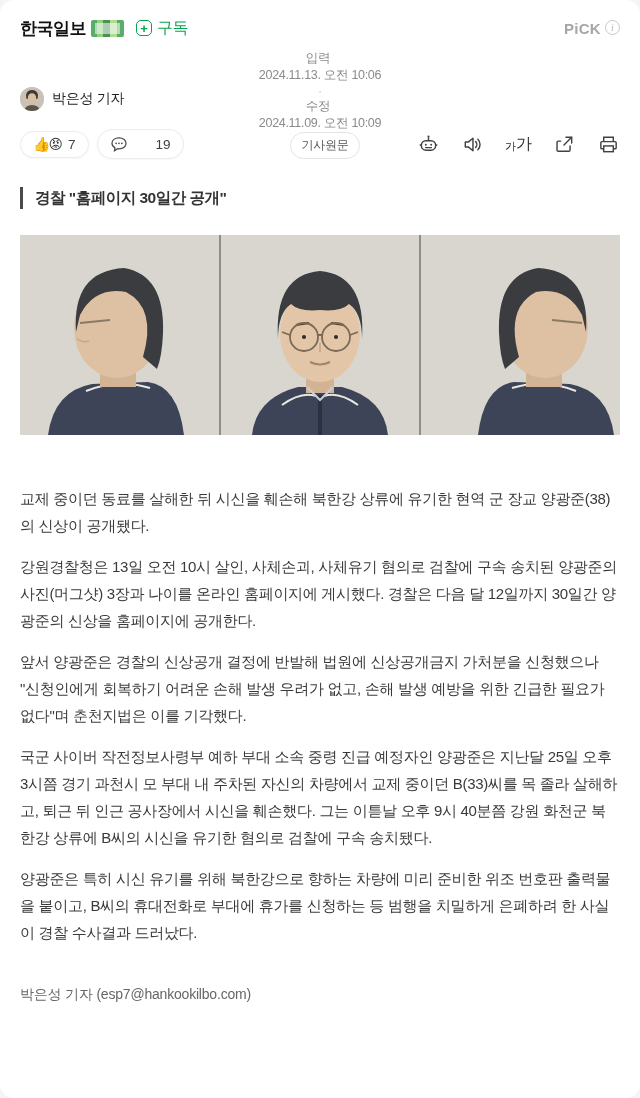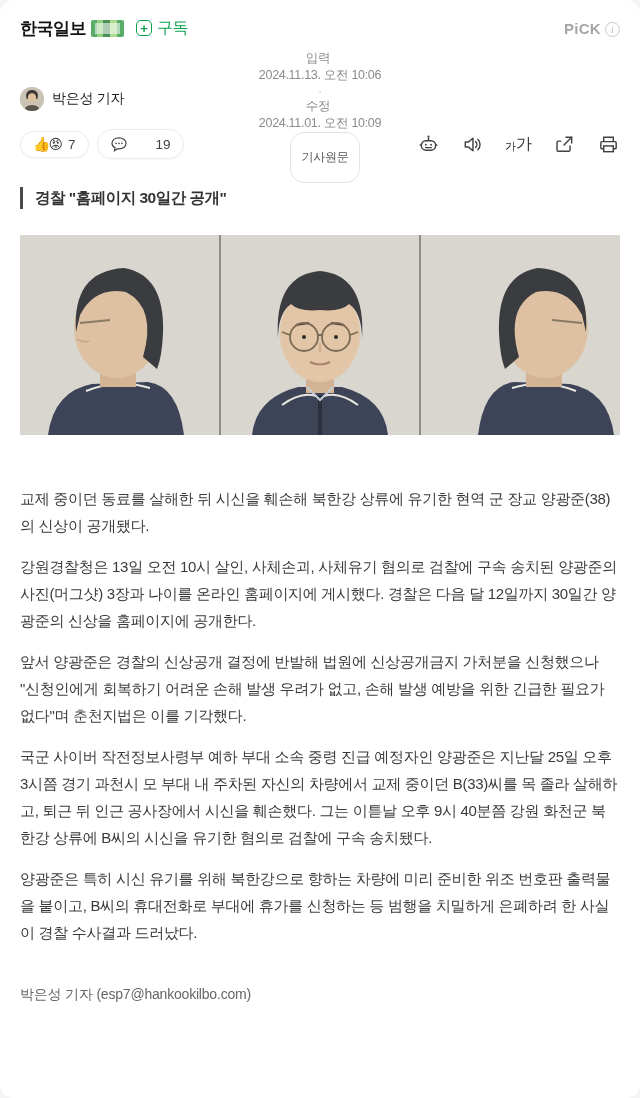--- a/index.html
+++ b/index.html
@@ -14,30 +14,30 @@
   .pub-name { font-size:17px; font-weight:bold; color:#111; letter-spacing:-0.5px; }
   .logo-badge { width:33px; height:17px; margin-left:5px; display:inline-block; border-radius:2px;
     background:
       linear-gradient(90deg,#3e9e4f 0 6px, #7fc768 6px 12px, #2e7d3a 12px 19px, #9fd77e 19px 26px, #3e9e4f 26px 33px);
     opacity:.85; position:relative; }
   .logo-badge:after{ content:""; position:absolute; inset:3px 4px; background:rgba(255,255,255,.55); }
   .sub-btn { display:flex; align-items:center; gap:5px; margin-left:12px; cursor:pointer; }
   .plus-box { width:16px; height:16px; border:1.6px solid #0aa14e; border-radius:5px; color:#0aa14e;
     display:flex; align-items:center; justify-content:center; font-size:13px; font-weight:bold; line-height:1; }
   .sub-label { color:#0aa14e; font-size:16px; font-weight:normal; letter-spacing:-0.5px; }
-  .pick-wrap { margin-left:auto; display:flex; align-items:flex-end; gap:4px; }
+  .pick-wrap { margin-left:auto; display:flex; align-items:flex-start; gap:4px; }
   .pick-label { color:#a6a6a6; font-weight:bold; font-size:15px; letter-spacing:.3px; }
   .info-circ { width:15px; height:15px; border:1.4px solid #c9c9c9; border-radius:50%; color:#b5b5b5;
     font-size:10px; display:flex; align-items:center; justify-content:center; font-family:"Liberation Serif",serif; font-style:italic; }
   
   .title { margin-top:15px; font-size:23px; font-weight:700; color:#1b1b1b; letter-spacing:-1.2px; line-height:1.3; }
   .meta { margin-top:10px; display:flex; align-items:center; font-size:12.5px; color:#8b8b8b; letter-spacing:-0.3px; height:23px;flex-direction:column; }
   .meta .sep { margin:0 6px; color:#c0c0c0; }
   .meta .lbl { margin-right:4px; }
-  .origin-pill { margin-left:10px; border:1px solid #e3e3e3; border-radius:14px; padding:16px 11px;
+  .origin-pill { margin-left:10px; border:1px solid #e3e3e3; border-radius:14px; padding:4px 11px;
     font-size:12px; color:#555; background:#fff; cursor:pointer; }
   
   .reporter { margin-top:14px; display:flex; align-items:center; gap:8px; height:24px; }
   .avatar { width:24px; height:24px; border-radius:50%; overflow:hidden; background:#cfc6bc; flex:0 0 auto; }
   .rep-name { font-size:14px; color:#222; letter-spacing:-0.3px; }
   
   .react-row { margin-top:16px; display:flex; align-items:center; height:34px; }
   .pill { display:flex; align-items:center; gap:5px; border:1px solid #ececec; border-radius:17px;
     padding:5px 12px; background:#fff; box-shadow:0 1px 2px rgba(0,0,0,.04); font-size:13.5px; color:#333; cursor:pointer; }
   .pill + .pill { margin-left:8px;gap:28px; }
@@ -77,21 +77,21 @@
       <span class="info-circ">i</span>
     </span>
   </div>
 
 
   <div class="meta">
     <span class="lbl">입력</span>
     <span>2024.11.13. 오전 10:06</span>
     <span class="sep">·</span>
     <span class="lbl">수정</span>
-    <span>2024.11.01. 오전 10:09</span>
+    <span>2024.11.09. 오전 10:09</span>
     <span class="origin-pill">기사원문</span>
   </div>
 
   <div class="reporter">
     <span class="avatar">
       <svg width="24" height="24" viewBox="0 0 24 24">
         <rect width="24" height="24" fill="#cbc2b6"></rect>
         <path d="M6,8 q1,-5 6,-5 q5,0 6,5 q0,3 -1,4 l-10,0 q-1,-1 -1,-4 z" fill="#3f3a36"></path>
         <ellipse cx="12" cy="11" rx="4.2" ry="4.8" fill="#dcbf9f"></ellipse>
         <path d="M4,24 q1,-6 8,-6 q7,0 8,6 z" fill="#5c554e"></path>

